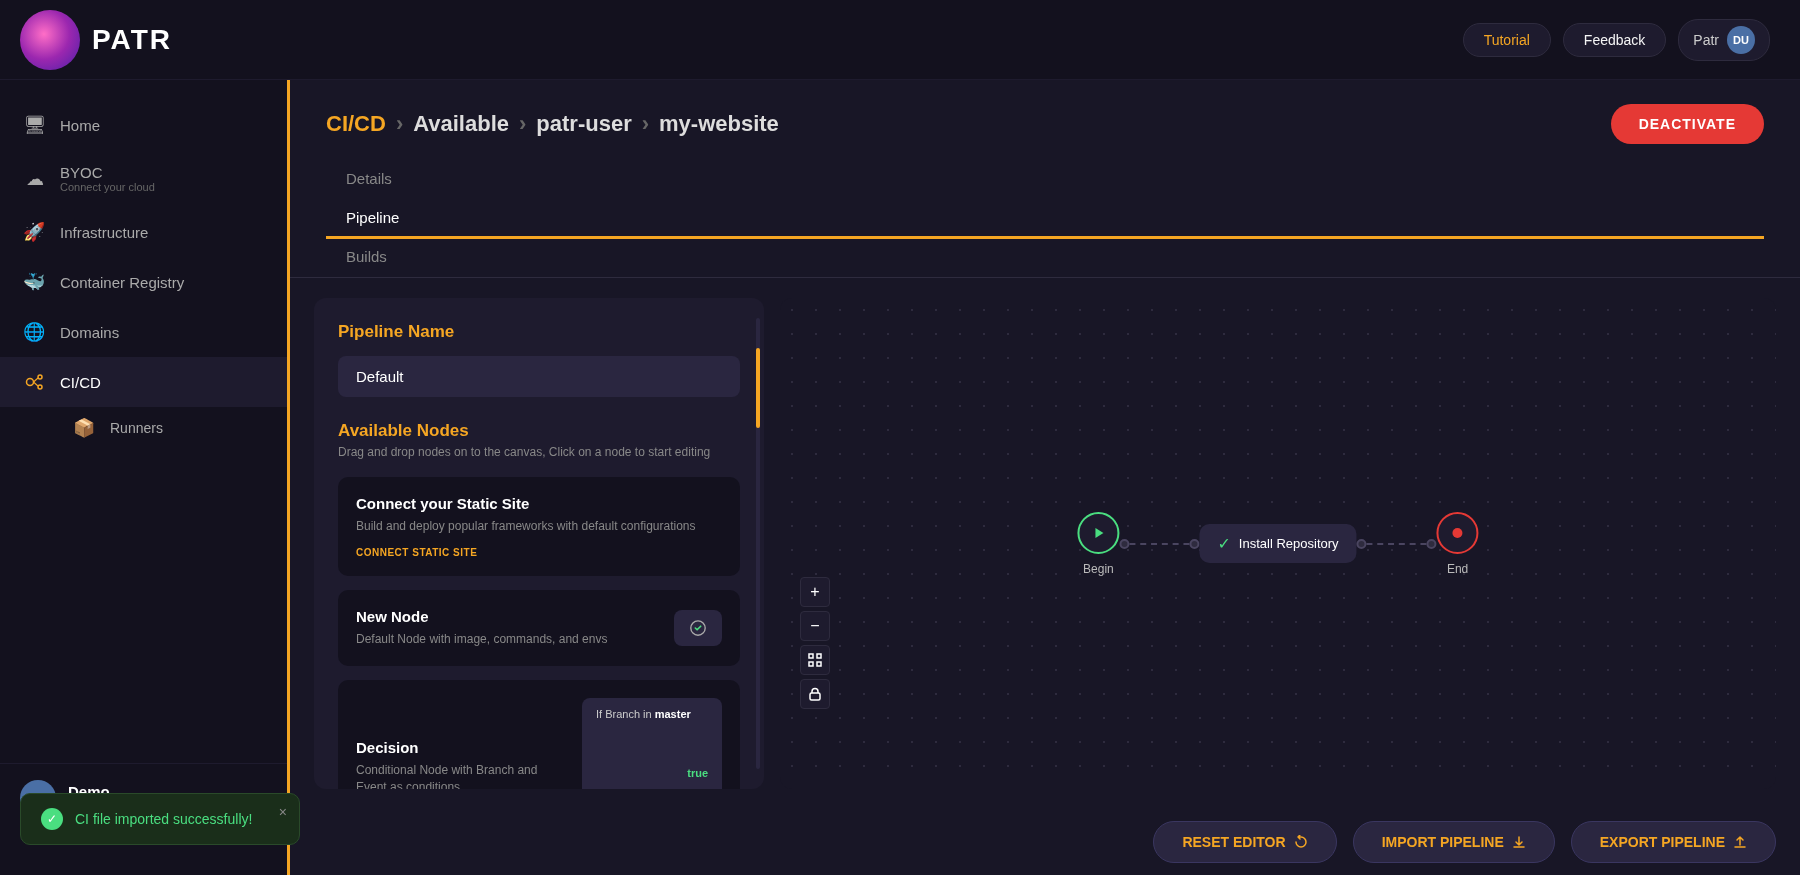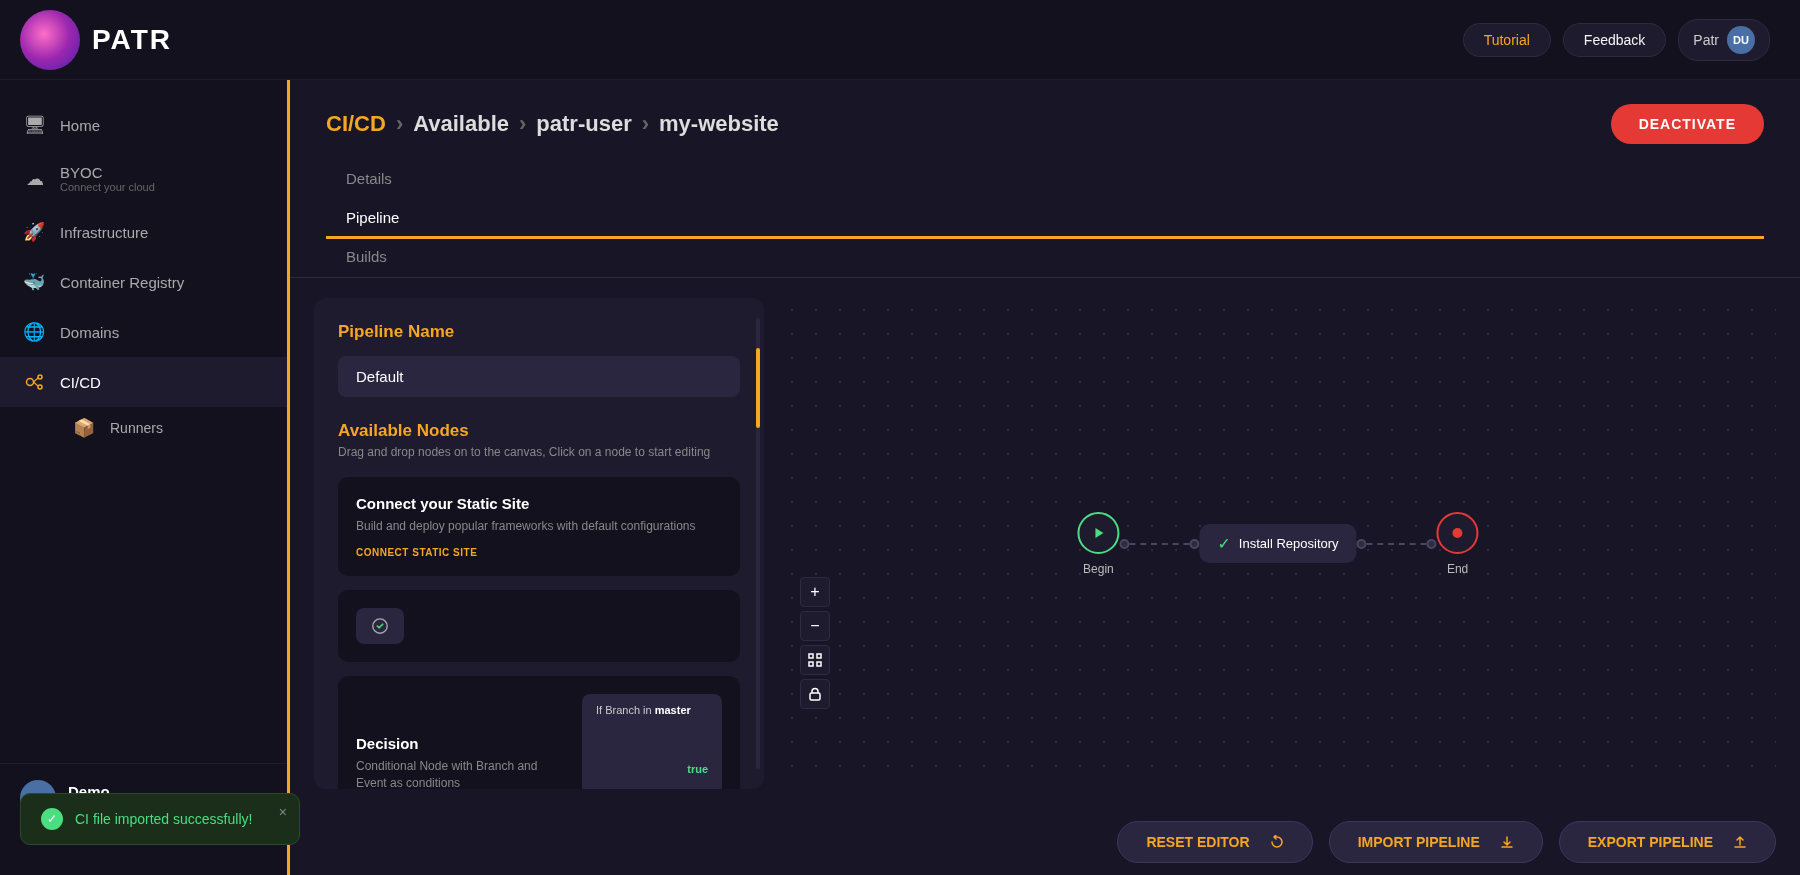--- a/index.html
+++ b/index.html
@@ -436,21 +436,21 @@
       background: #2a2640;
       border: 1px solid #3a3660;
       border-radius: 24px;
       color: #f5a623;
       font-size: 14px;
       font-weight: 600;
       padding: 12px 28px;
       cursor: pointer;
       display: flex;
       align-items: center;
-      gap: 20px;
+      gap: 8px;
     }
 
     
     .toast {
       position: fixed;
       bottom: 30px;
       left: 20px;
       background: #1a2e1a;
       border: 1px solid #2a4a2a;
       border-radius: 10px;
@@ -611,20 +611,24 @@
 
       <div class="node-card">
         <div class="node-info">
           <div class="node-title">Connect your Static Site</div>
           <div class="node-desc">Build and deploy popular frameworks with default configurations</div>
           <span class="connect-static-link">CONNECT STATIC SITE</span>
         </div>
       </div>
 
       <div class="node-card">
+        <div class="node-info">
+          <div class="node-title">New Node</div>
+          <div class="node-desc">Default Node with image, commands, and envs</div>
+        </div>
         <button class="node-action-btn">
           <svg width="18" height="18" viewBox="0 0 20 20" fill="none">
             <circle cx="10" cy="10" r="8" stroke="#aaa" stroke-width="1.5"></circle>
             <path d="M7 10l2 2 4-4" stroke="#4ade80" stroke-width="1.8" stroke-linecap="round" stroke-linejoin="round"></path>
           </svg>
         </button>
       </div>
 
       <div class="node-card">
         <div class="node-info">

